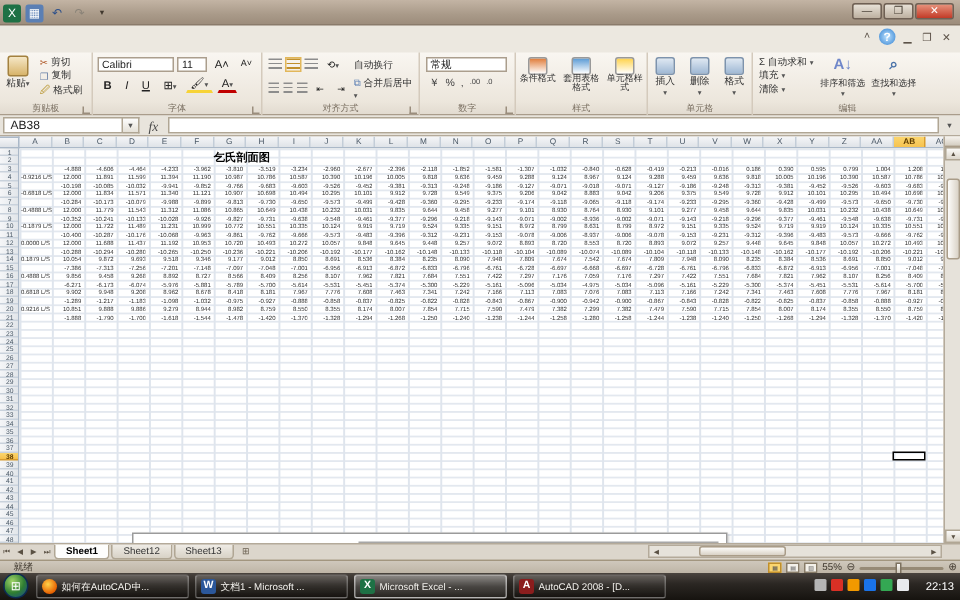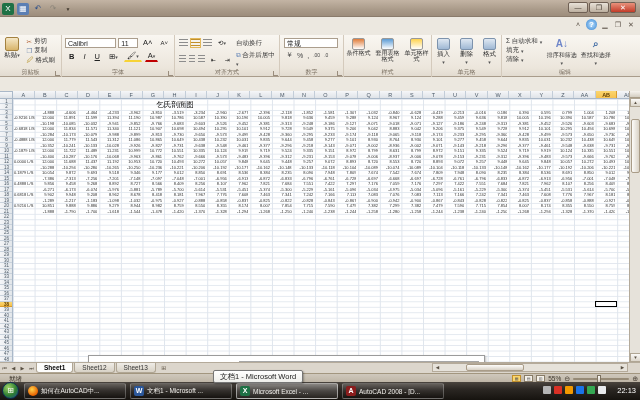--- a/index.html
+++ b/index.html
@@ -49,21 +49,21 @@
 #rowheads{position:absolute;left:0;top:99px;width:13px;height:263px;background:linear-gradient(90deg,#f5f6f8,#e2e6ea);border-right:1px solid #aab8c8;overflow:hidden}
 .rowh{position:absolute;left:0;width:13px;text-align:center;color:#4c5a68;border-bottom:1px solid #c9d2dc;font-size:4.5px}
 .rowh.sel{background:linear-gradient(#fbd66f,#f6c04c);color:#5e3c00;border-bottom:1px solid #d89c2e;font-weight:bold}
 #grid{position:absolute;left:13px;top:99px;width:616px;height:263px;background:#fff;overflow:hidden;
  background-image:linear-gradient(to right,#dfe5ed 1px,transparent 1px),linear-gradient(to bottom,#e3e8ef 1px,transparent 1px);
  background-size:21.586px 5.479px}
 .grow{position:absolute;left:0;width:640px;height:5.479px}
 .gcell{position:absolute;top:0;height:5.479px;font-size:4px;line-height:5.479px;color:#2d2d2d;overflow:hidden;white-space:nowrap}
 .gcell.num{text-align:right}
 .gcell.lab{text-align:left;padding-left:1px}
-#sheet-title{position:absolute;font-weight:normal;font-size:7.5px;color:#000;text-align:center;line-height:11px;white-space:nowrap}
+#sheet-title{position:absolute;font-weight:bold;font-size:7.5px;color:#000;line-height:11px;white-space:nowrap}
 #selbox{position:absolute;border:1px solid #000;background:transparent}
 
 #chart{position:absolute;left:75px;top:256px;width:397px;height:106px;background:#fff;border:1px solid #9b9b9b;overflow:hidden;box-shadow:1px 1px 2px rgba(0,0,0,.25)}
 #legend{position:absolute;left:150px;top:5px;width:240px;height:37px;border:1px solid #a6a6a6;background:#fff;display:grid;grid-template-columns:1fr 1fr 1fr;padding:2px 3px;align-items:center}
 
 #vscroll{position:absolute;right:0;top:91px;width:11px;height:271px;background:#e6e2da;border-left:1px solid #b4aa9a}
 .sbtn{width:11px;height:9px;background:linear-gradient(#fbfaf8,#dcd6cb);border:1px solid #b0a694;font-size:4.5px;text-align:center;line-height:8px;color:#5a5144}
 #vthumb{position:absolute;left:1px;top:28px;width:9px;height:54px;background:linear-gradient(90deg,#fdfcfa,#d9d2c6);border:1px solid #a99c88;border-radius:2px}
 #vsplit{width:11px;height:7px;background:linear-gradient(#f6f3ee,#d4cec2);border-bottom:1px solid #a99c88}
 
@@ -255,20 +255,27 @@
             <div class="carat">▾</div>
           </div><div class="smallrow">
             <div style="font-size: 6.5px;">清除</div>
             <div class="carat">▾</div>
           </div></div>
       <div style="display:inline-block;vertical-align:top" id="editbig"><div class="bigbtn" style="width: 34px;"><div class="bico" style="background: transparent; color: rgb(111, 134, 201); font-size: 10px; line-height: 13px; font-weight: bold;">A↓</div><div style="font-size: 6px;">排序和筛选</div><div class="carat">▾</div></div><div class="bigbtn" style="width: 34px;"><div class="bico" style="background: transparent; color: rgb(74, 114, 168); font-size: 10px; line-height: 13px; font-weight: bold;">⌕</div><div style="font-size: 6px;">查找和选择</div><div class="carat">▾</div></div></div>
       <div class="glabel">编辑</div>
     </div>
   </div>
 
+  <div id="formulabar">
+    <div id="namebox">AB38</div>
+    <div class="nb-drop">▼</div>
+    <div id="fx">fx</div>
+    <div id="formulainput"></div>
+    <div id="fbar-exp">▼</div>
+  </div>
 
   <div id="colheads">
       <div class="colh" style="left: 13px; width: 21.586px;">A</div>
       <div class="colh" style="left: 34.586px; width: 21.586px;">B</div>
       <div class="colh" style="left: 56.172px; width: 21.586px;">C</div>
       <div class="colh" style="left: 77.758px; width: 21.586px;">D</div>
       <div class="colh" style="left: 99.344px; width: 21.586px;">E</div>
       <div class="colh" style="left: 120.93px; width: 21.586px;">F</div>
       <div class="colh" style="left: 142.516px; width: 21.586px;">G</div>
       <div class="colh" style="left: 164.102px; width: 21.586px;">H</div>
@@ -971,21 +978,20 @@
       <span class="viewico">▥</span>
       <span id="zoomlbl">55%</span>
       <span class="zbtn">⊖</span>
       <span id="zoomtrack">
           <span id="zoomthumb"></span>
         </span>
       <span class="zbtn">⊕</span>
     </div>
   </div>
 
-  <div id="tooltip">文档1 - Microsoft Word</div>
 
   <div id="taskbar">
     <div id="orb">⊞</div>
     <span id="tbuttons"></span>
     <div id="tray">
         <div class="trayico" style="background: rgb(181, 181, 181);"></div>
         <div class="trayico" style="background: rgb(217, 48, 37);"></div>
         <div class="trayico" style="background: rgb(242, 153, 0);"></div>
         <div class="trayico" style="background: rgb(26, 115, 232);"></div>
         <div class="trayico" style="background: rgb(52, 168, 83);"></div>

